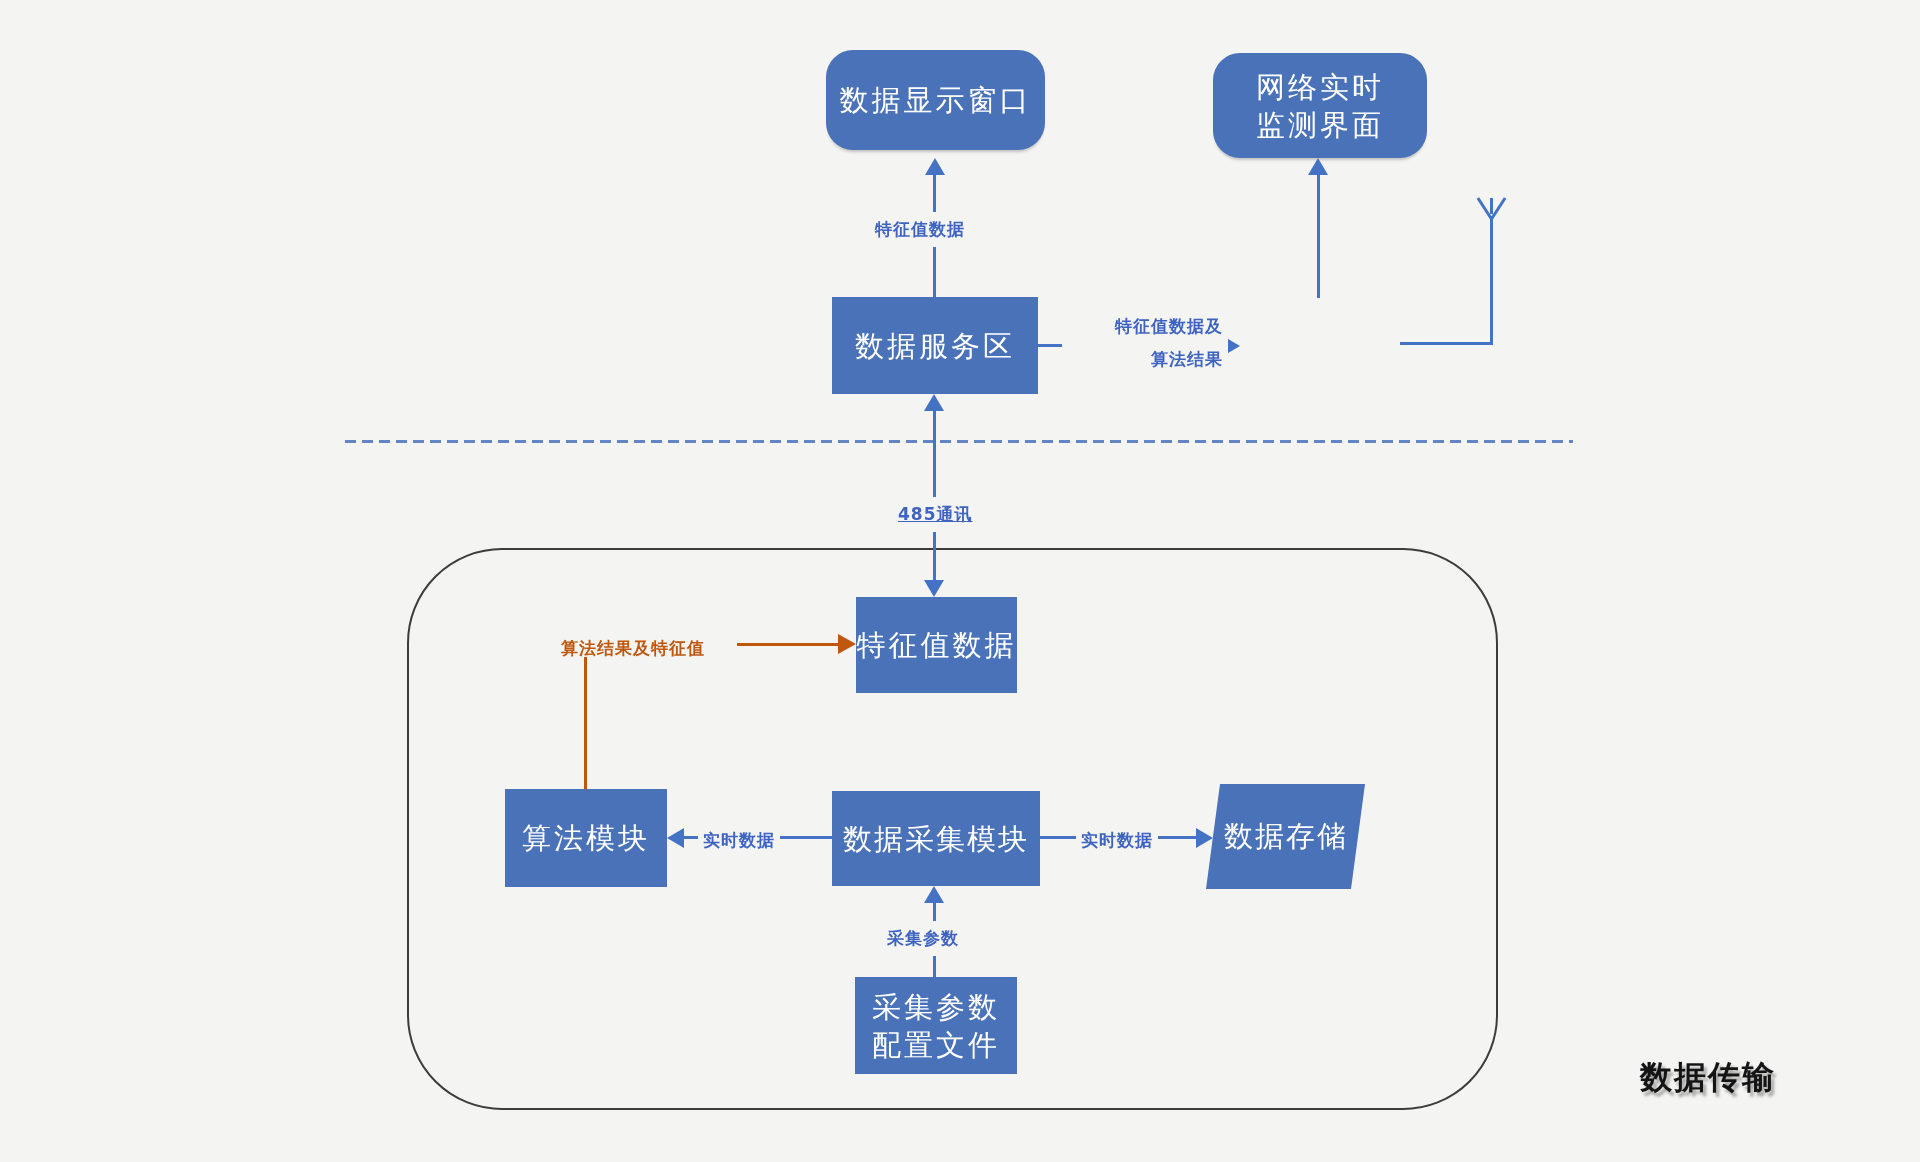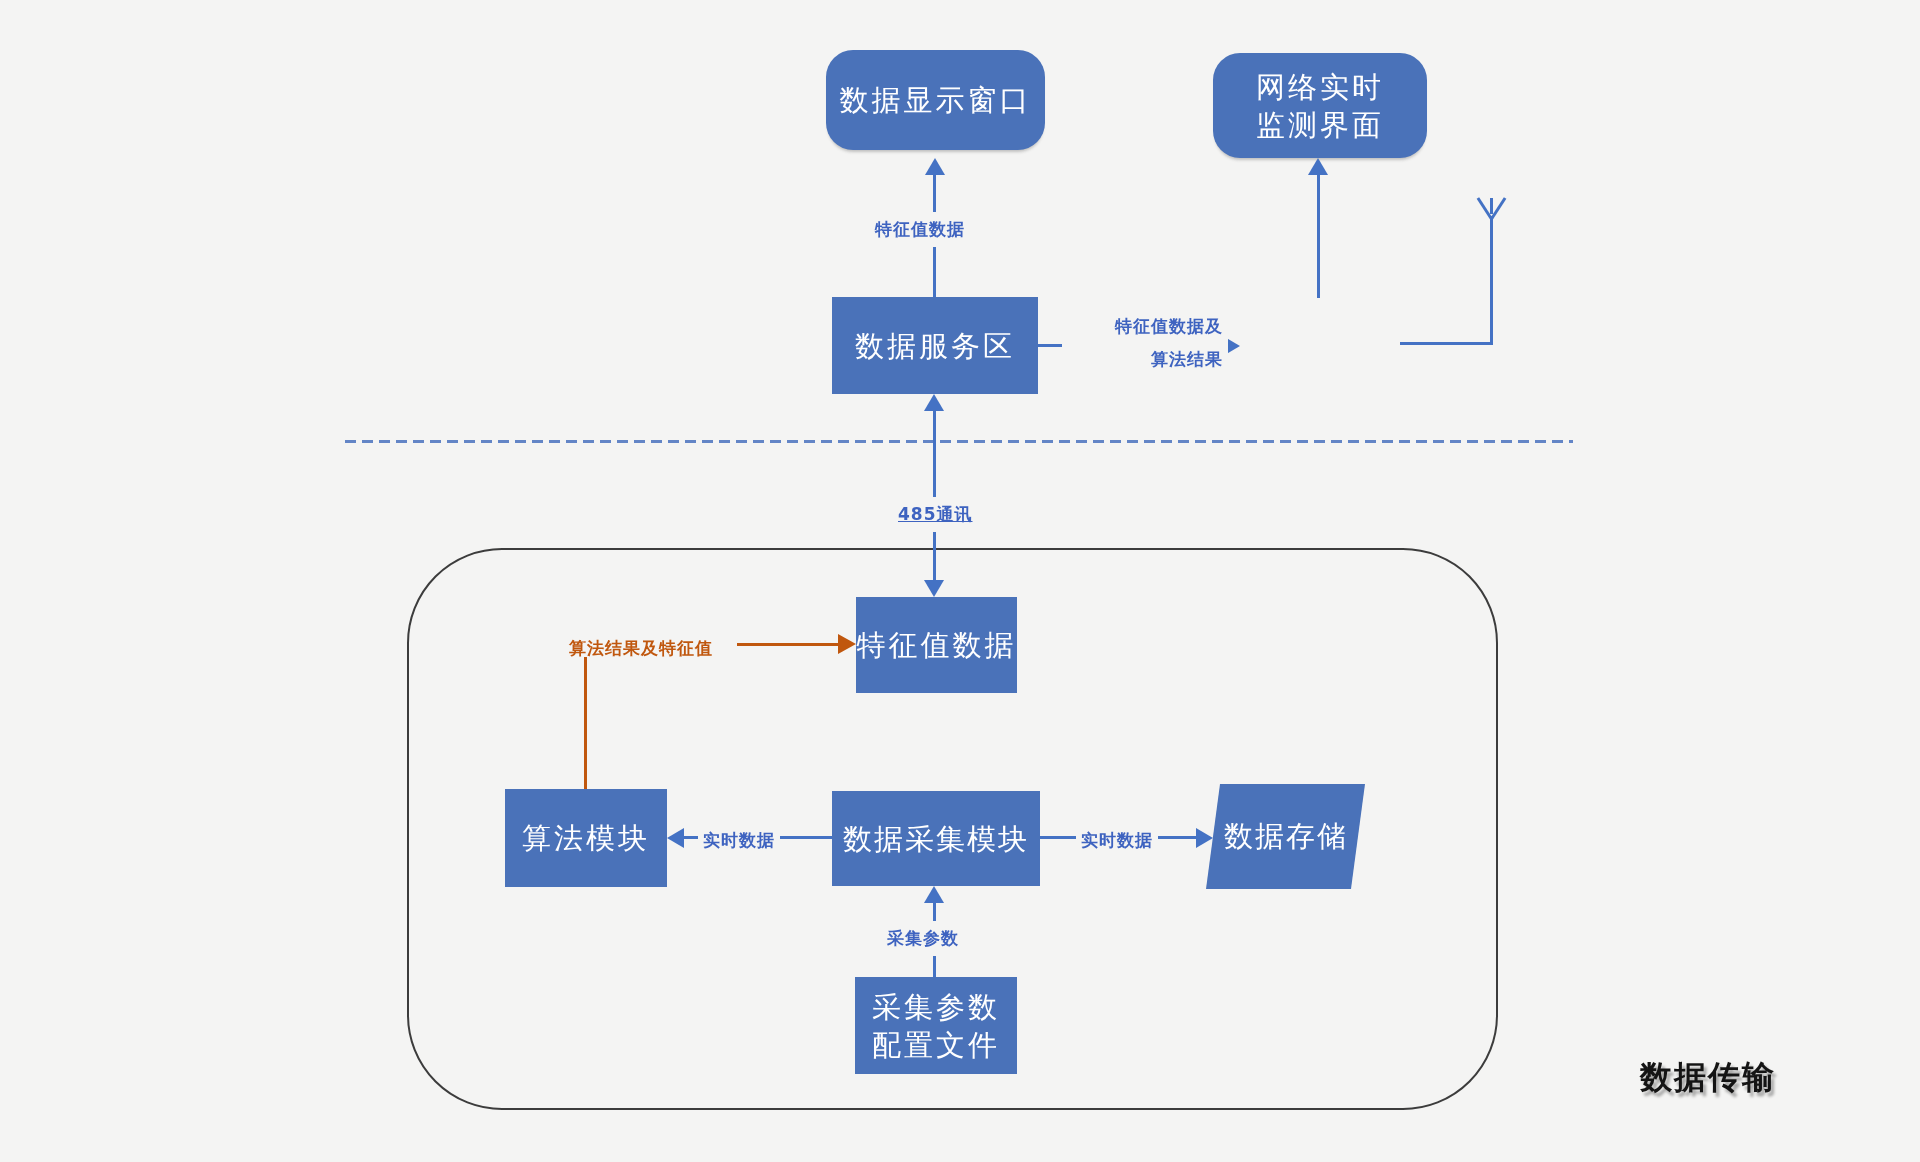--- a/index.html
+++ b/index.html
@@ -94,21 +94,21 @@
 
   <div class="line" style="left:1400px;top:342px;width:92px;height:3px;"></div>
   <div class="line" style="left:1490px;top:216px;width:3px;height:129px;"></div>
   <div class="line" style="left:1490px;top:198px;width:3px;height:16px;"></div>
   <div class="line" style="left:1490px;top:194px;width:3px;height:25px;transform-origin:50% 100%;transform:rotate(-33deg);"></div>
   <div class="line" style="left:1490px;top:194px;width:3px;height:25px;transform-origin:50% 100%;transform:rotate(33deg);"></div>
 
   <div class="oline" style="left:584px;top:657px;width:3px;height:132px;"></div>
   <div class="oline" style="left:737px;top:643px;width:101px;height:3px;"></div>
   <div class="ah" style="left:838px;top:634px;border-top:10px solid transparent;border-bottom:10px solid transparent;border-left:18px solid #c0570e;"></div>
-  <div class="lbl lbl-orange" style="left:556px;top:631px;background:transparent;margin-left:8px;">算法结果及特征值</div>
+  <div class="lbl lbl-orange" style="left:556px;top:631px;background:transparent;">算法结果及特征值</div>
 
   <div class="line" style="left:684px;top:836px;width:148px;height:3px;"></div>
   <div class="ah" style="left:667px;top:828px;border-top:10px solid transparent;border-bottom:10px solid transparent;border-right:17px solid #4472c4;"></div>
   <div class="lbl" style="left:698px;top:823px;">实时数据</div>
 
   <div class="line" style="left:1040px;top:836px;width:157px;height:3px;"></div>
   <div class="ah" style="left:1196px;top:828px;border-top:10px solid transparent;border-bottom:10px solid transparent;border-left:17px solid #4472c4;"></div>
   <div class="lbl" style="left:1076px;top:823px;">实时数据</div>
 
   <div class="line" style="left:933px;top:903px;width:3px;height:74px;"></div>

